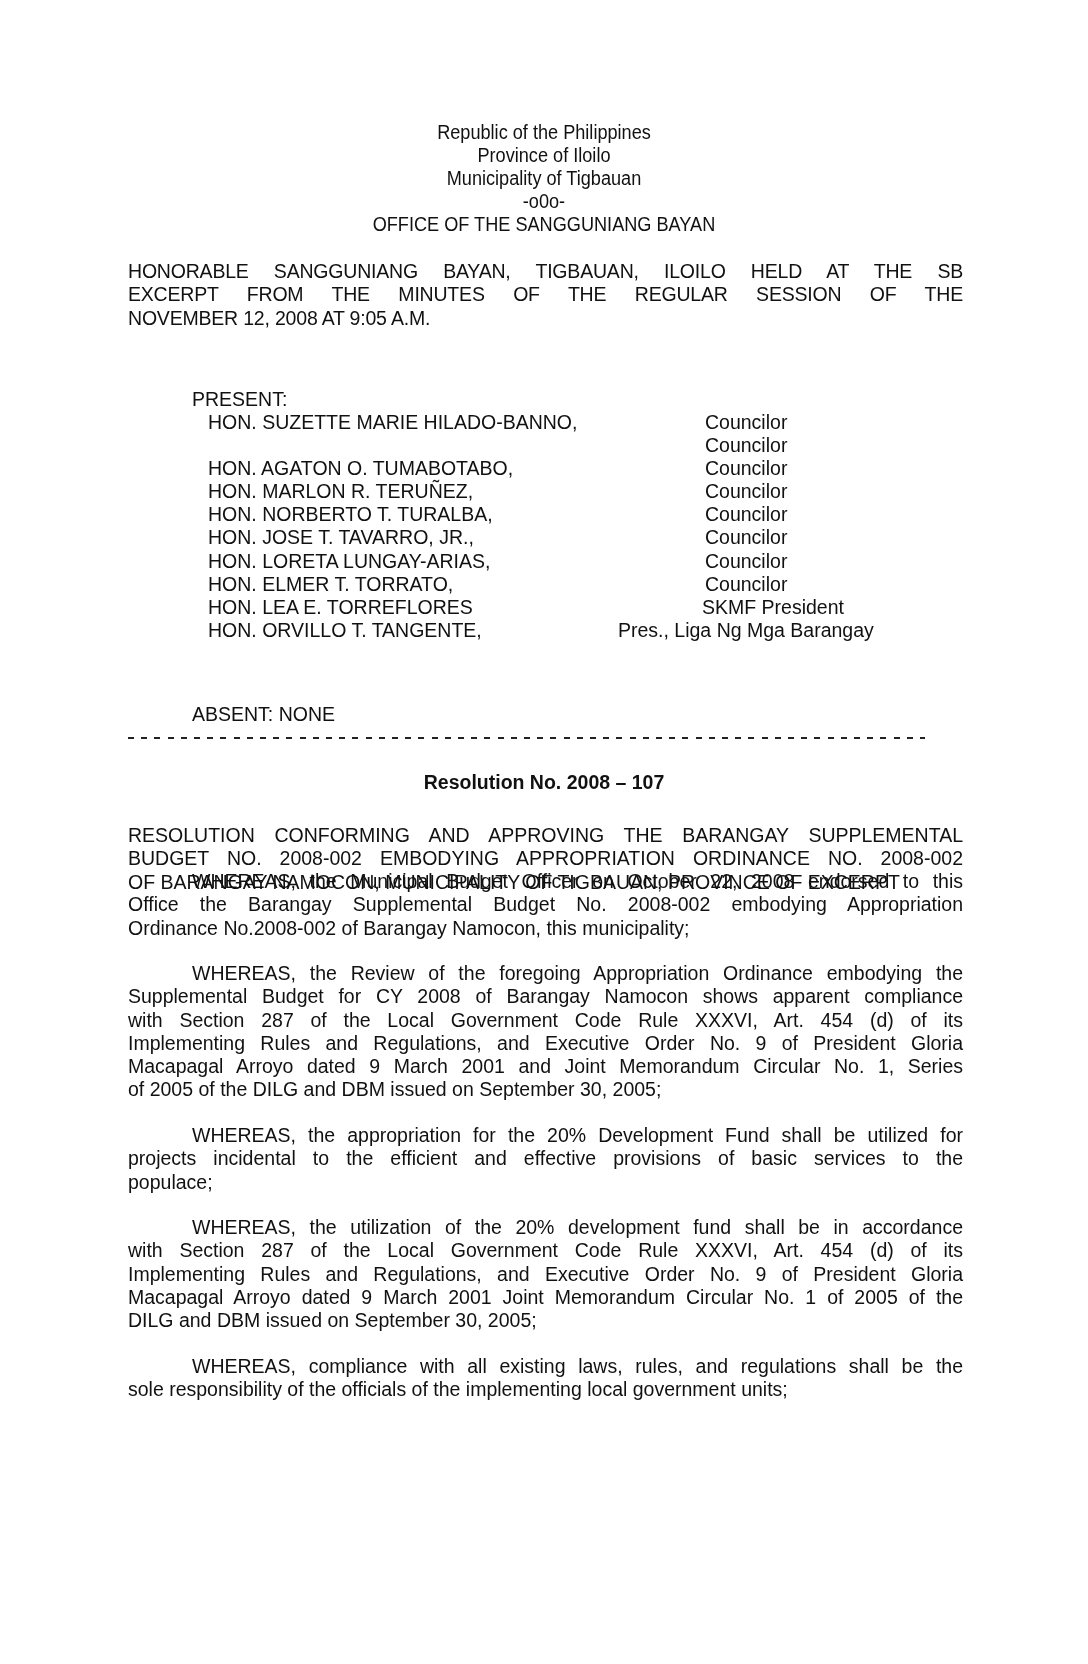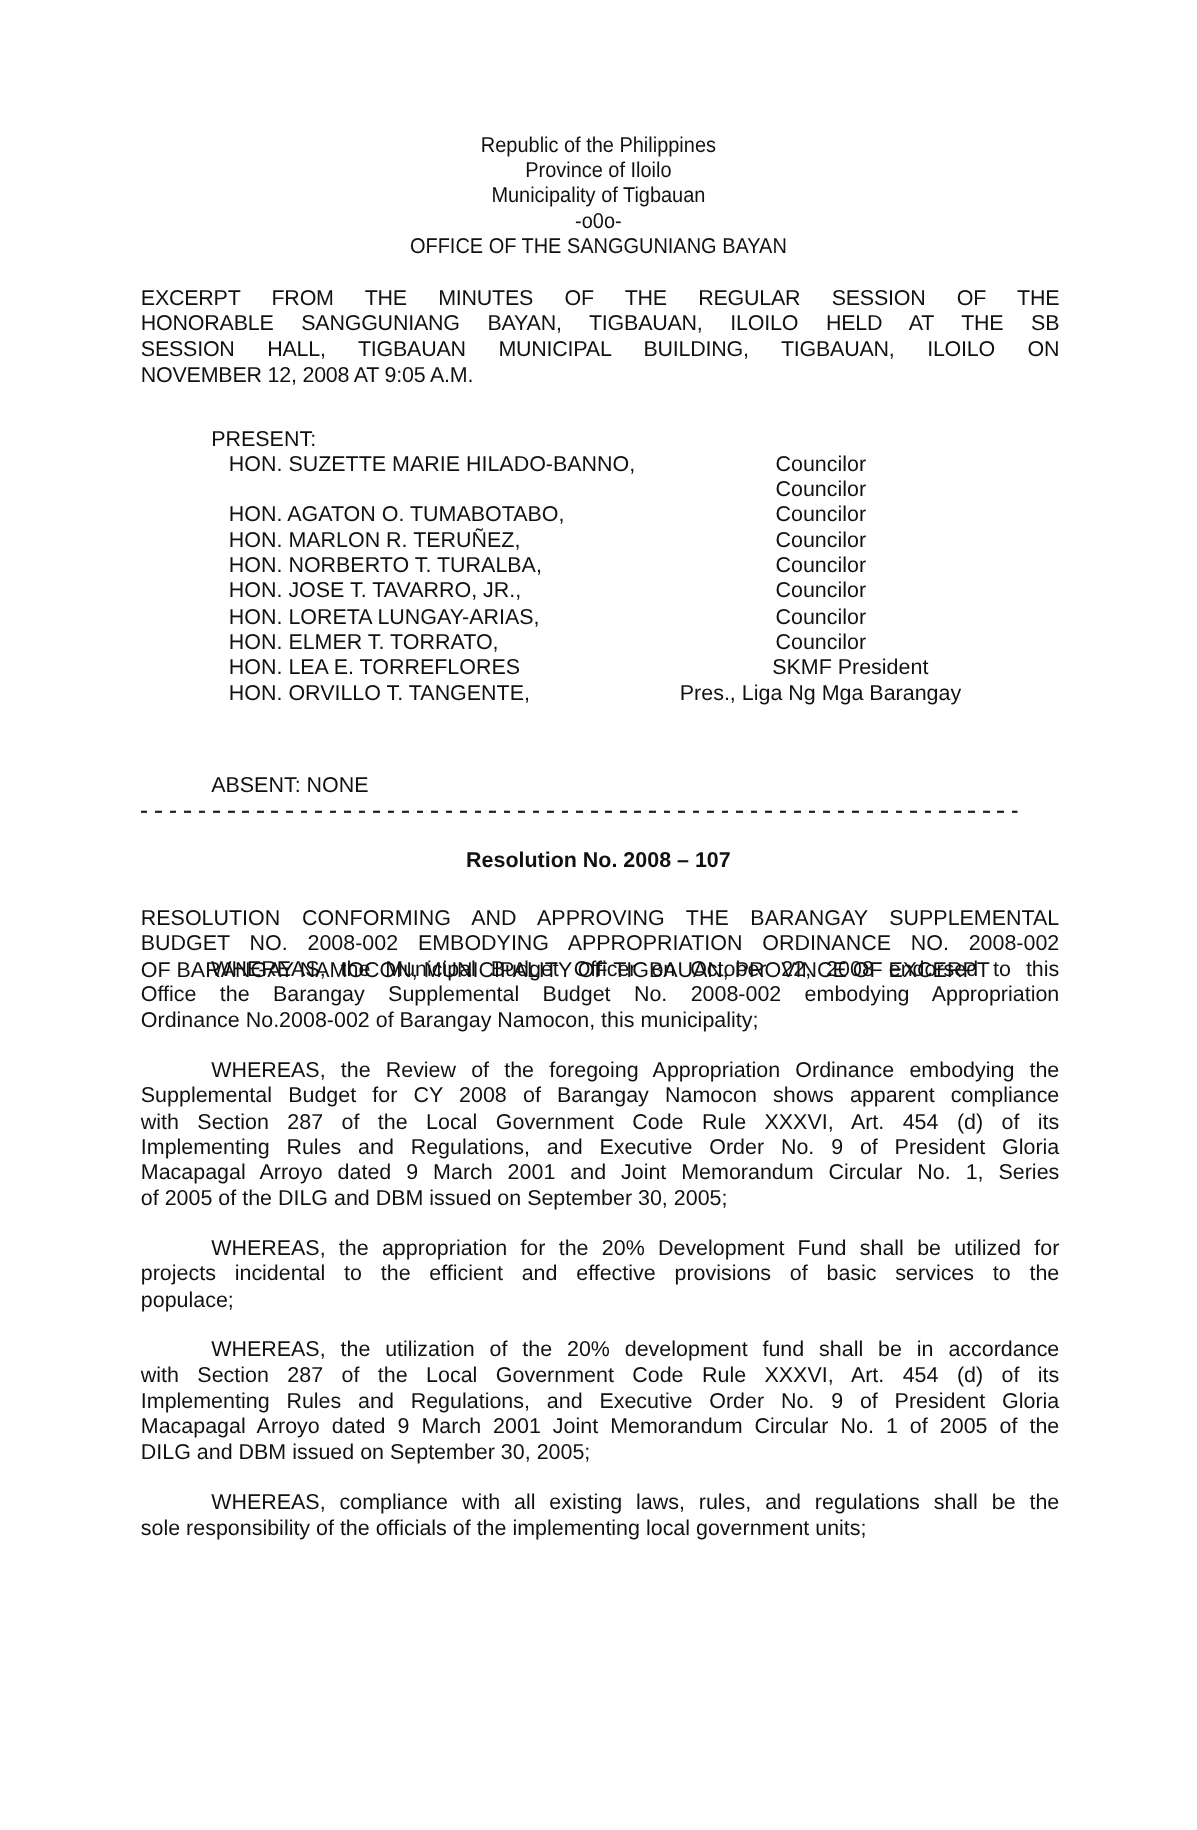--- a/index.html
+++ b/index.html
@@ -142,23 +142,22 @@
 
   <div class="header">
     <div>Republic of the Philippines</div>
     <div>Province of Iloilo</div>
     <div>Municipality of Tigbauan</div>
     <div>-o0o-</div>
     <div>OFFICE OF THE SANGGUNIANG BAYAN</div>
   </div>
 
   <div class="excerpt">
+    <span class="line">HONORABLE SANGGUNIANG BAYAN, TIGBAUAN, ILOILO HELD AT THE  SB</span>
     <span class="line">EXCERPT FROM THE MINUTES OF THE REGULAR  SESSION OF THE</span>
-    <span class="line">HONORABLE SANGGUNIANG BAYAN, TIGBAUAN, ILOILO HELD AT THE  SB</span>
-    <span class="line">SESSION HALL, TIGBAUAN MUNICIPAL BUILDING, TIGBAUAN, ILOILO ON</span>
     <span class="line last">NOVEMBER 12, 2008   AT 9:05  A.M.</span>
   </div>
 
   <div class="present-label">PRESENT:</div>
 
   <div class="attendees">
     <div class="attendee">
       <span class="name">HON. SUZETTE MARIE HILADO-BANNO,</span>
       <span class="pos left" style="left:497px">Councilor</span>
     </div>

